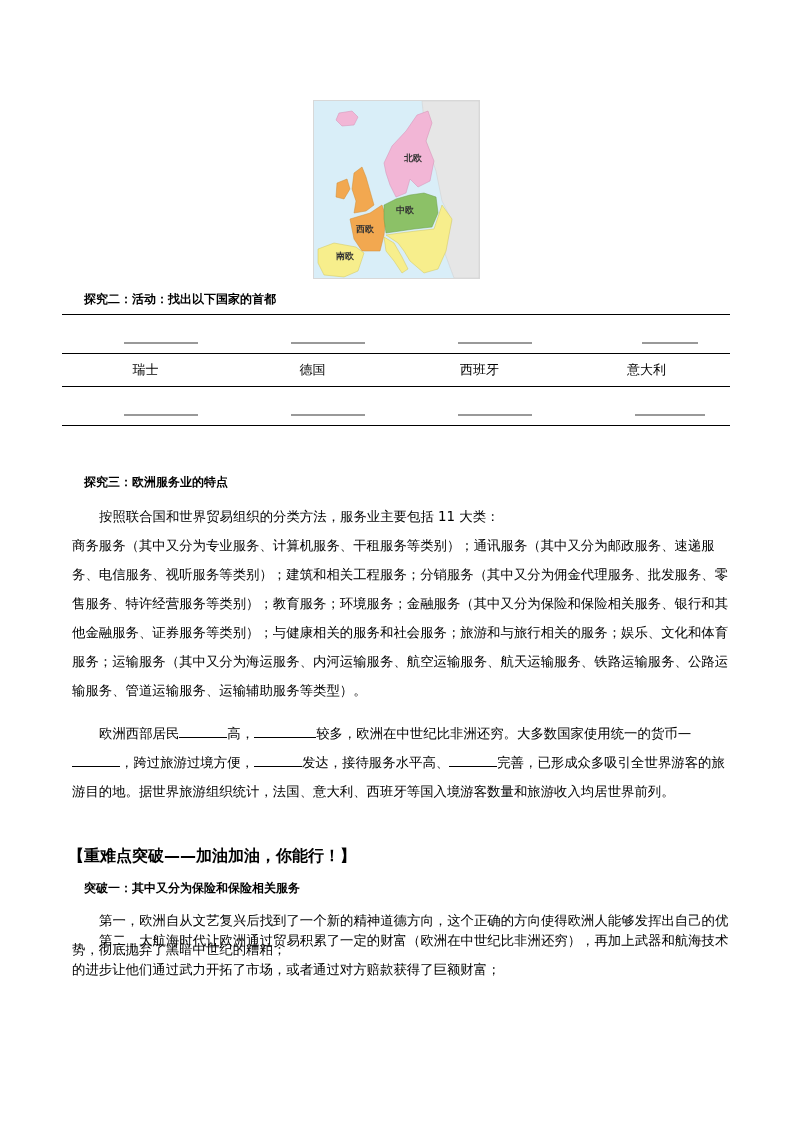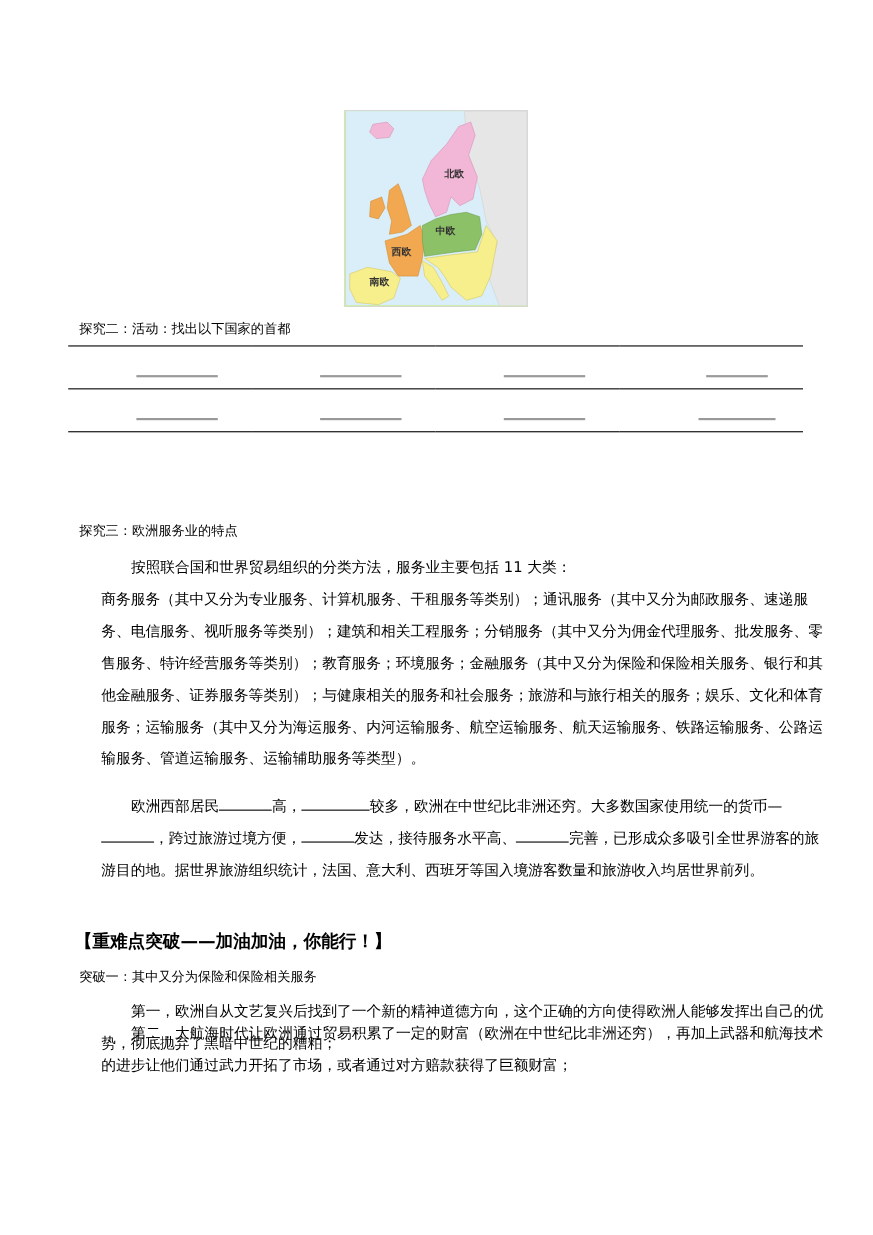--- a/index.html
+++ b/index.html
@@ -10,36 +10,36 @@
   }
   .map-wrap {
     position: absolute; left: 313px; top: 100px; width: 165px; height: 177px;
     border: 1px solid #d8d8d8; background: #bef264; overflow: hidden;
   }
   .map-wrap svg { display: block; width: 100%; height: 100%; }
   .map-label {
     font-family: "DejaVu Sans", sans-serif; font-size: 9px; font-weight: bold; fill: #333;
   }
   .h-bold {
-    position: absolute; left: 72px; font-size: 12px; font-weight: normal; line-height: 16px; text-align: center;
+    position: absolute; left: 84px; font-size: 12px; font-weight: bold; line-height: 16px; text-align: center;
   }
   .cap-table {
     position: absolute; left: 62px; top: 314px; width: 668px; border-collapse: collapse;
   }
   .cap-table td {
     width: 25%; text-align: center; font-size: 13px; height: 32px; padding: 0;
     border-top: 1.5px solid #000; vertical-align: middle;
   }
   .cap-table tr:last-child td { border-bottom: 1.5px solid #000; }
   .cap-table td.blank-cell { vertical-align: bottom; padding-bottom: 6px; }
   .blank-line {
     display: inline-block; width: 74px; height: 0; border-bottom: 2px solid #999; margin-left: 30px;
   }
   .para {
-    position: absolute; left: 72px; width: 660px; font-size: 13.4px; line-height: 29px; margin-left: 20px;
+    position: absolute; left: 72px; width: 660px; font-size: 13.4px; line-height: 29px;
   }
   .indent { text-indent: 27px; }
   .fill {
     display: inline-block; min-width: 48px; border-bottom: 1px solid #000; height: 1em; vertical-align: baseline;
   }
   .fill.wide { min-width: 62px; }
   .big-heading {
     position: absolute; left: 68px; top: 846px; font-size: 16px; font-weight: bold; line-height: 20px;
   }
 </style>
@@ -80,20 +80,26 @@
 
 <table class="cap-table">
   <tbody>
   <tr>
     <td class="blank-cell"><span class="blank-line"></span></td>
     <td class="blank-cell"><span class="blank-line"></span></td>
     <td class="blank-cell"><span class="blank-line"></span></td>
     <td class="blank-cell"><span class="blank-line" style="width:56px;margin-left:46px;"></span></td>
   </tr>
   <tr>
+    <td>瑞士</td>
+    <td>德国</td>
+    <td>西班牙</td>
+    <td>意大利</td>
+  </tr>
+  <tr>
     <td class="blank-cell"><span class="blank-line"></span></td>
     <td class="blank-cell"><span class="blank-line"></span></td>
     <td class="blank-cell"><span class="blank-line"></span></td>
     <td class="blank-cell"><span class="blank-line" style="width:70px;margin-left:46px;"></span></td>
   </tr>
 </tbody>
   </table>
 
 <div class="h-bold" style="top:474px;">探究三：欧洲服务业的特点</div>
 

